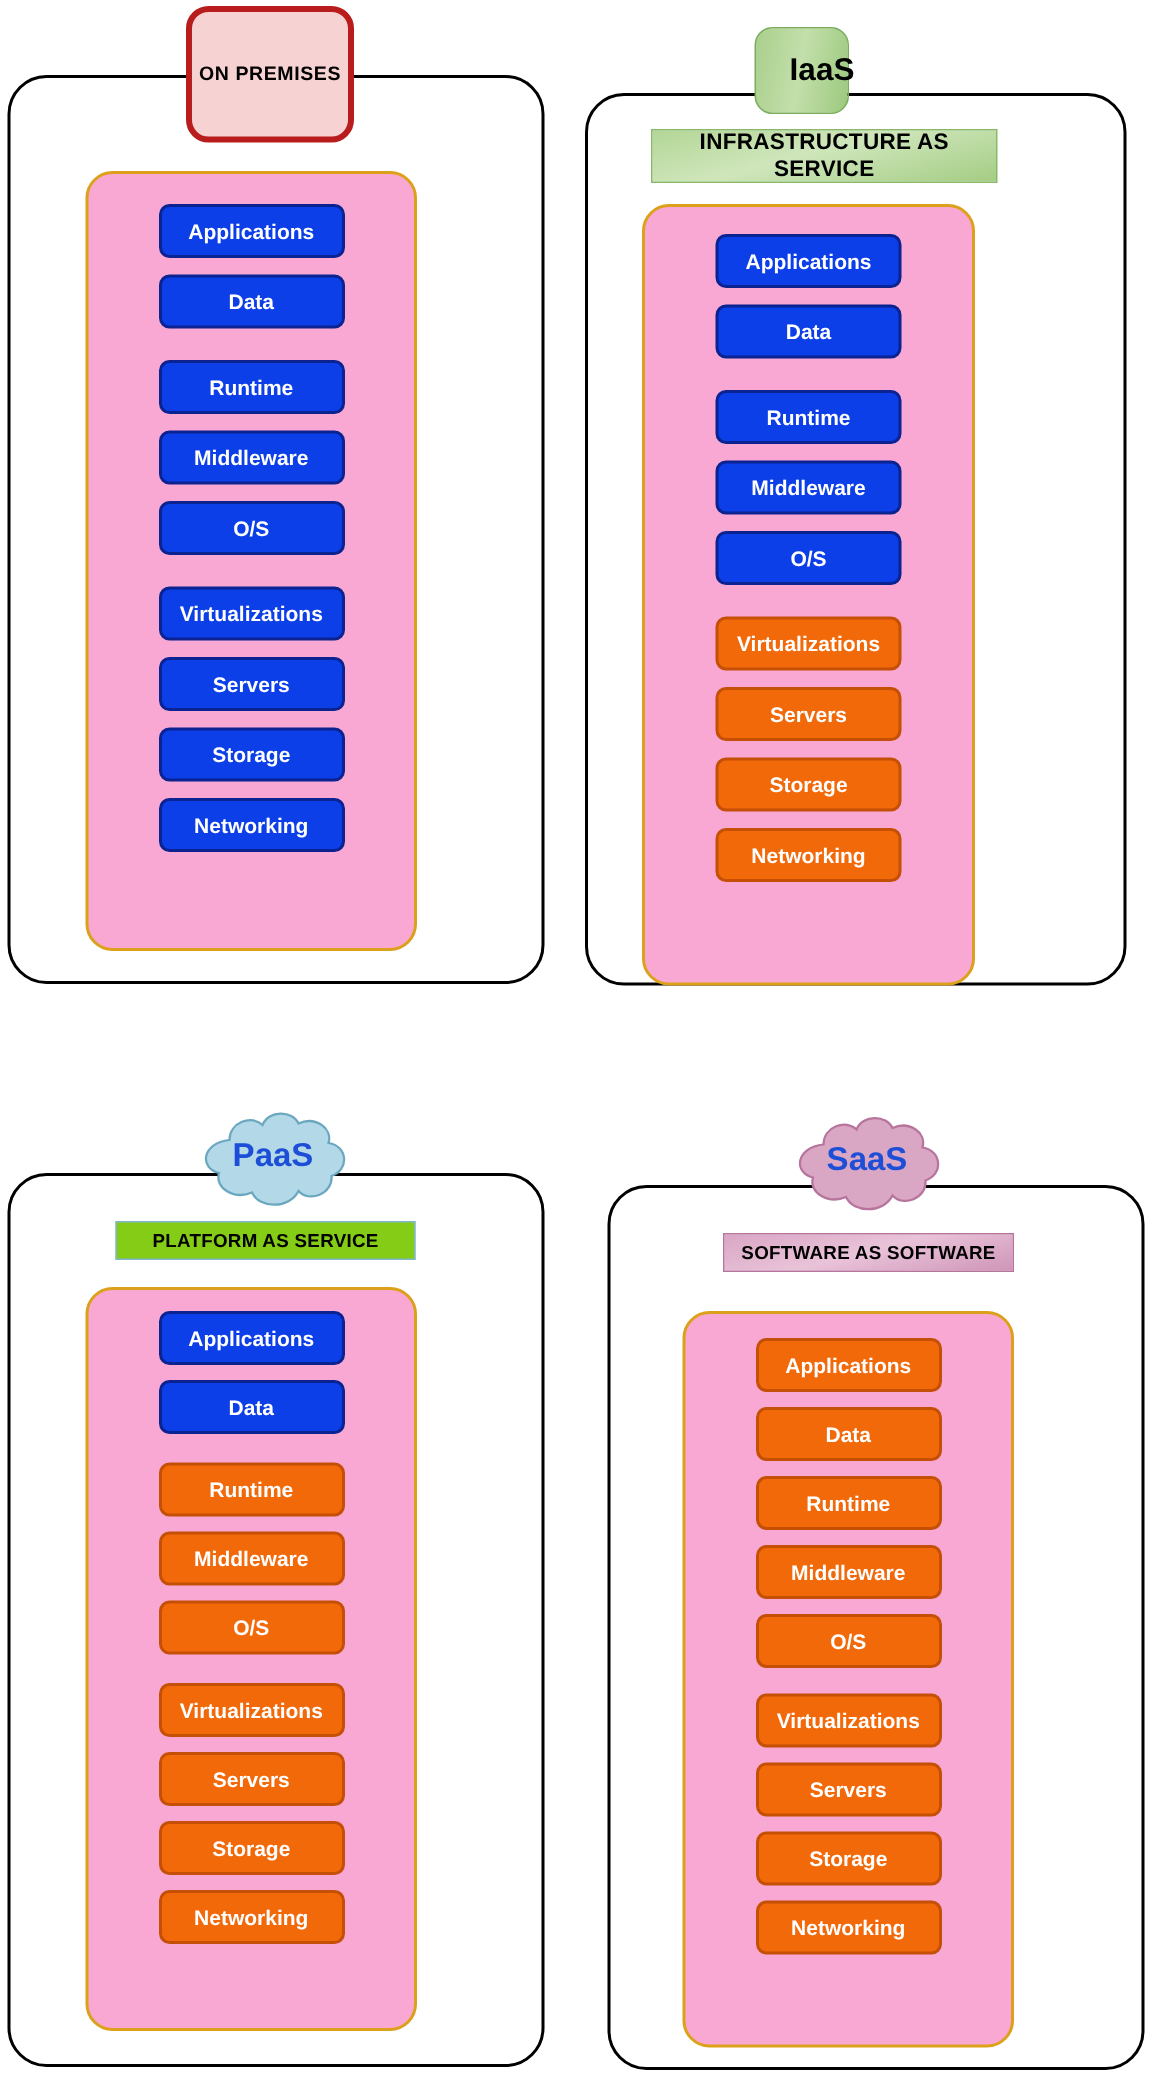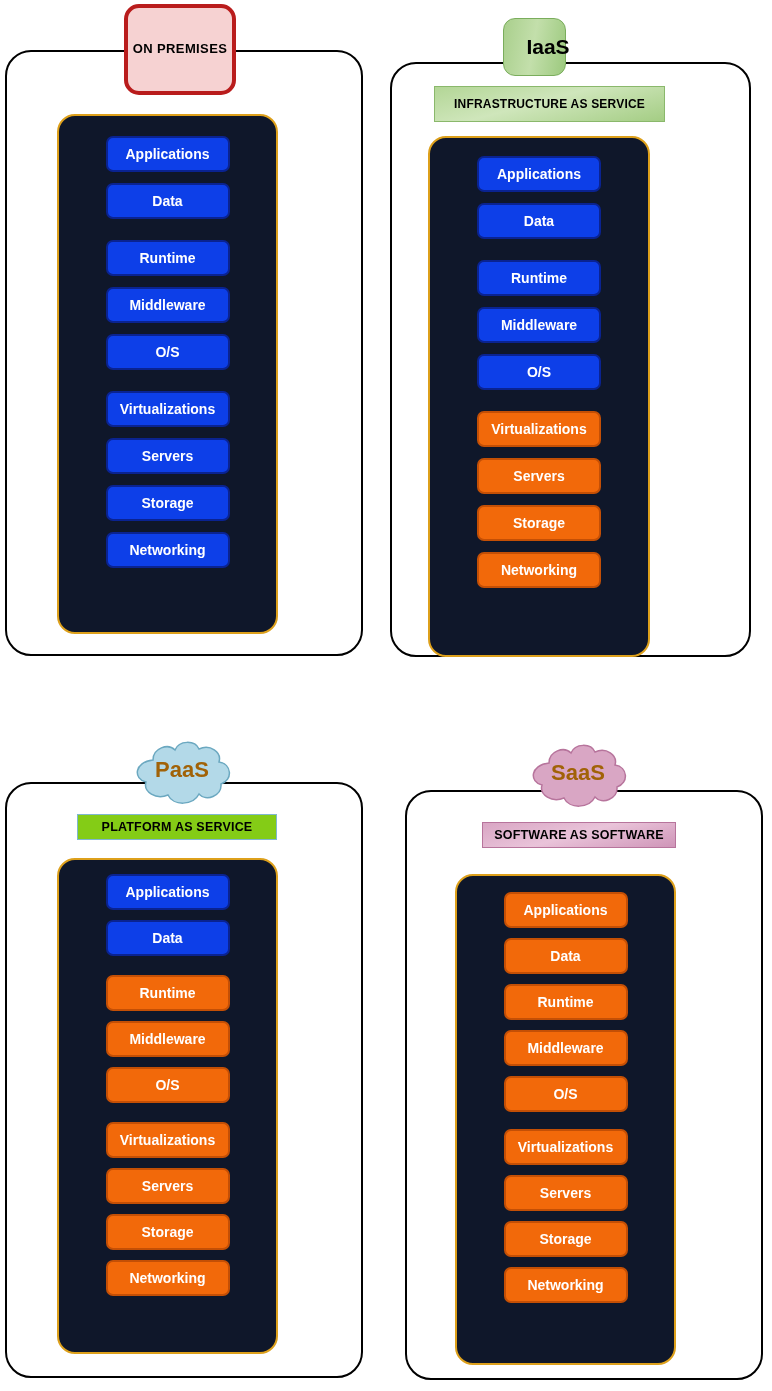--- a/index.html
+++ b/index.html
@@ -69,37 +69,37 @@
   }
   .cloud svg { display: block; }
   .cloud .cloud-label {
     position: absolute;
     left: 0; top: 0; right: 0; bottom: 0;
     display: flex;
     align-items: center;
     justify-content: center;
     font-weight: bold;
     font-size: 22px;
-    color: #a16207;
+    color: #1d4ed8;
     padding-bottom: 8px;
     box-sizing: border-box;
   }
   #cloud-paas { left: 120px; top: 738px; width: 124px; height: 72px; }
   #cloud-saas { left: 516px; top: 740px; width: 124px; height: 74px; }
 
   
   .label-bar {
     position: absolute;
     z-index: 5;
     box-sizing: border-box;
     display: flex;
     align-items: center;
     justify-content: center;
     text-align: center;
-    font-size: 12px;
+    font-size: 15px;
     font-weight: bold;
     color: #000000;
     line-height: 1.18;
     letter-spacing: .2px;
   }
   #labelbar-iaas {
     left: 434px; top: 86px; width: 231px; height: 36px;
     background: linear-gradient(165deg, #b3d696 0%, #cfe6bb 45%, #a4cd84 100%);
     border: 1px solid #8ab86b;
   }
@@ -114,21 +114,21 @@
     background: linear-gradient(165deg, #d9a6c4 0%, #e9c3d9 48%, #cf95b8 100%);
     border: 1px solid #b7749c;
     font-size: 12.5px;
   }
 
   
   .stack {
     position: absolute;
     z-index: 4;
     box-sizing: border-box;
-    background: #0f172a;
+    background: #f9a8d4;
     border: 2px solid #dda01b;
     border-radius: 18px;
     display: flex;
     flex-direction: column;
     align-items: center;
   }
   #stack-onpremises { left: 57px;  top: 114px; width: 221px; height: 520px; padding-top: 20px; }
   #stack-iaas       { left: 428px; top: 136px; width: 222px; height: 521px; padding-top: 18px; }
   #stack-paas       { left: 57px;  top: 858px; width: 221px; height: 496px; padding-top: 14px; }
   #stack-saas       { left: 455px; top: 874px; width: 221px; height: 491px; padding-top: 16px; }

